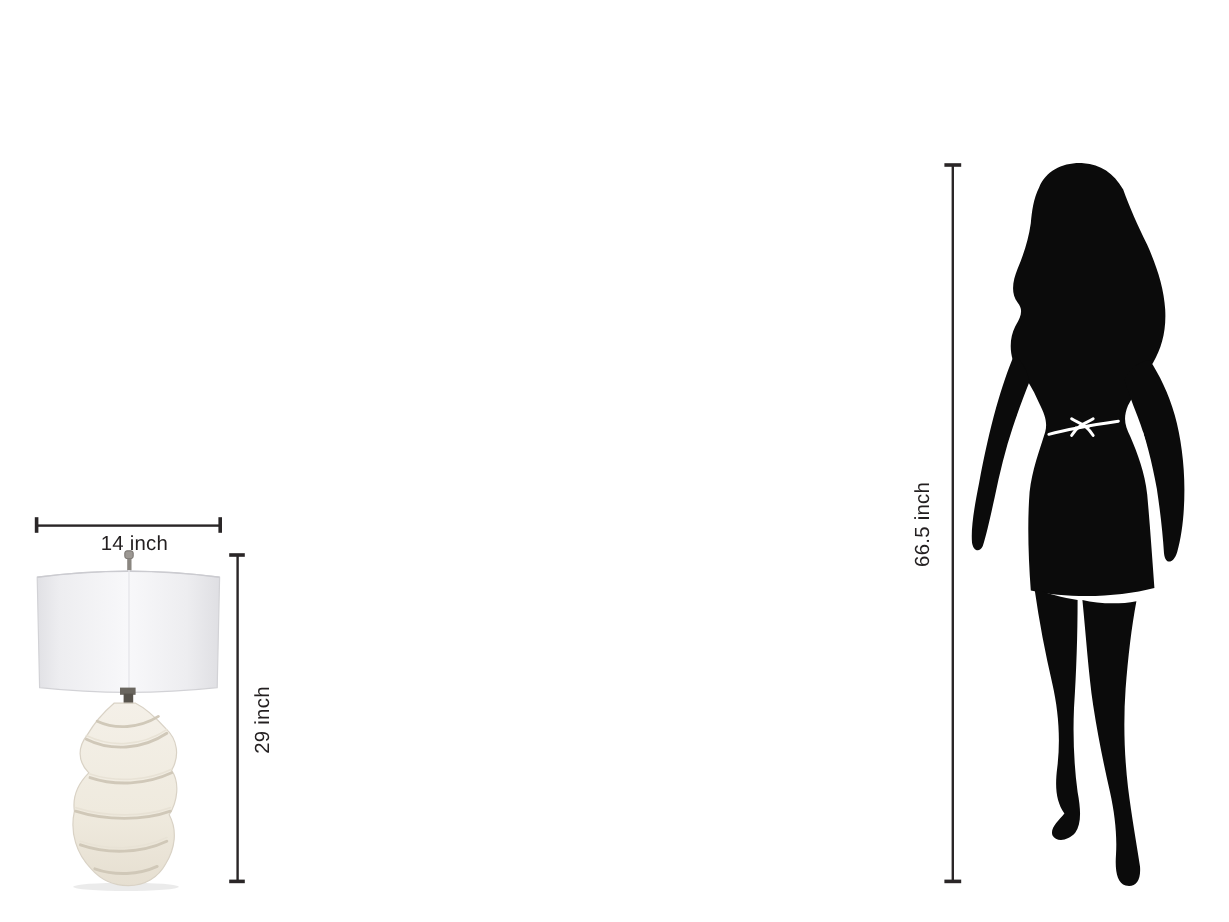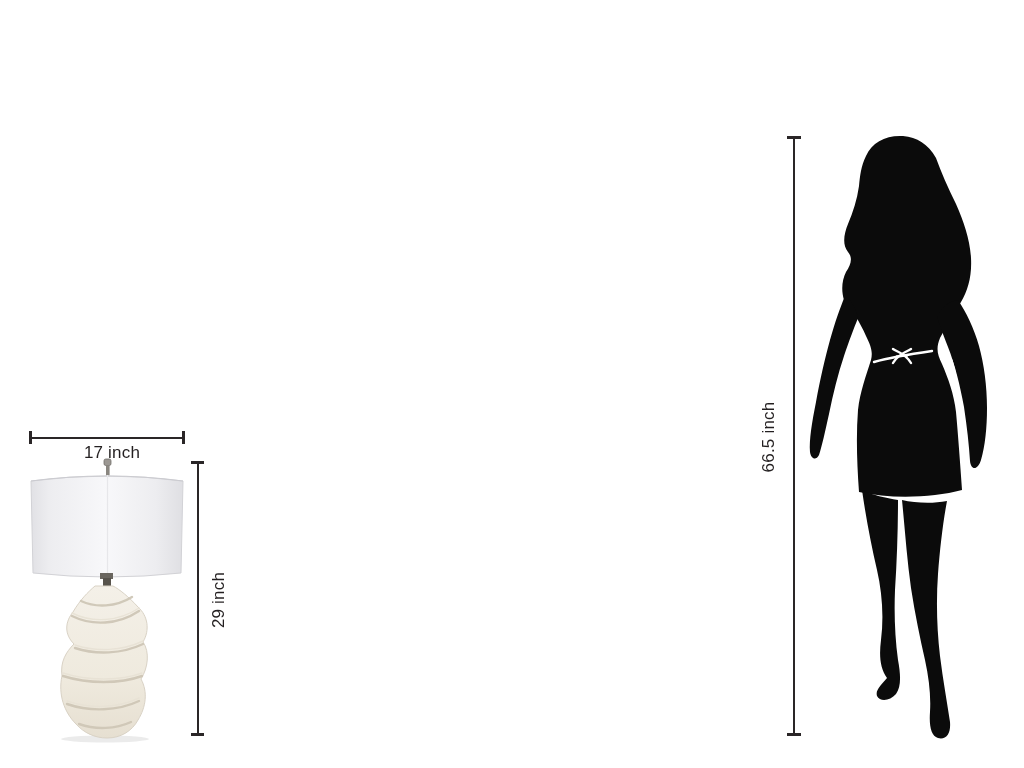--- a/index.html
+++ b/index.html
@@ -17,21 +17,21 @@
   svg{position:absolute;display:block;}
 </style>
 </head>
 <body>
 
 <div class="canvas">
 
   <div class="dim" style="left:29px;top:431px;width:3px;height:13px;"></div>
   <div class="dim" style="left:30px;top:437px;width:154px;height:2px;"></div>
   <div class="dim" style="left:182px;top:431px;width:3px;height:13px;"></div>
-  <div class="dim-label" style="left:60px;top:443px;width:104px;">17 inch</div>
+  <div class="dim-label" style="left:60px;top:443px;width:104px;">14 inch</div>
 
   <div class="dim" style="left:191px;top:461px;width:13px;height:3px;"></div>
   <div class="dim" style="left:197px;top:463px;width:2px;height:272px;"></div>
   <div class="dim" style="left:191px;top:733px;width:13px;height:3px;"></div>
   <div class="dim-label vertical" style="left:174px;top:590px;width:90px;height:20px;">29 inch</div>
 
   <svg style="left:20px;top:450px;" width="180" height="295" viewBox="20 450 180 295">
     <defs>
       <linearGradient id="shadeGrad" x1="0" y1="0" x2="1" y2="0">
         <stop offset="0" stop-color="#e1e1e5"></stop>

